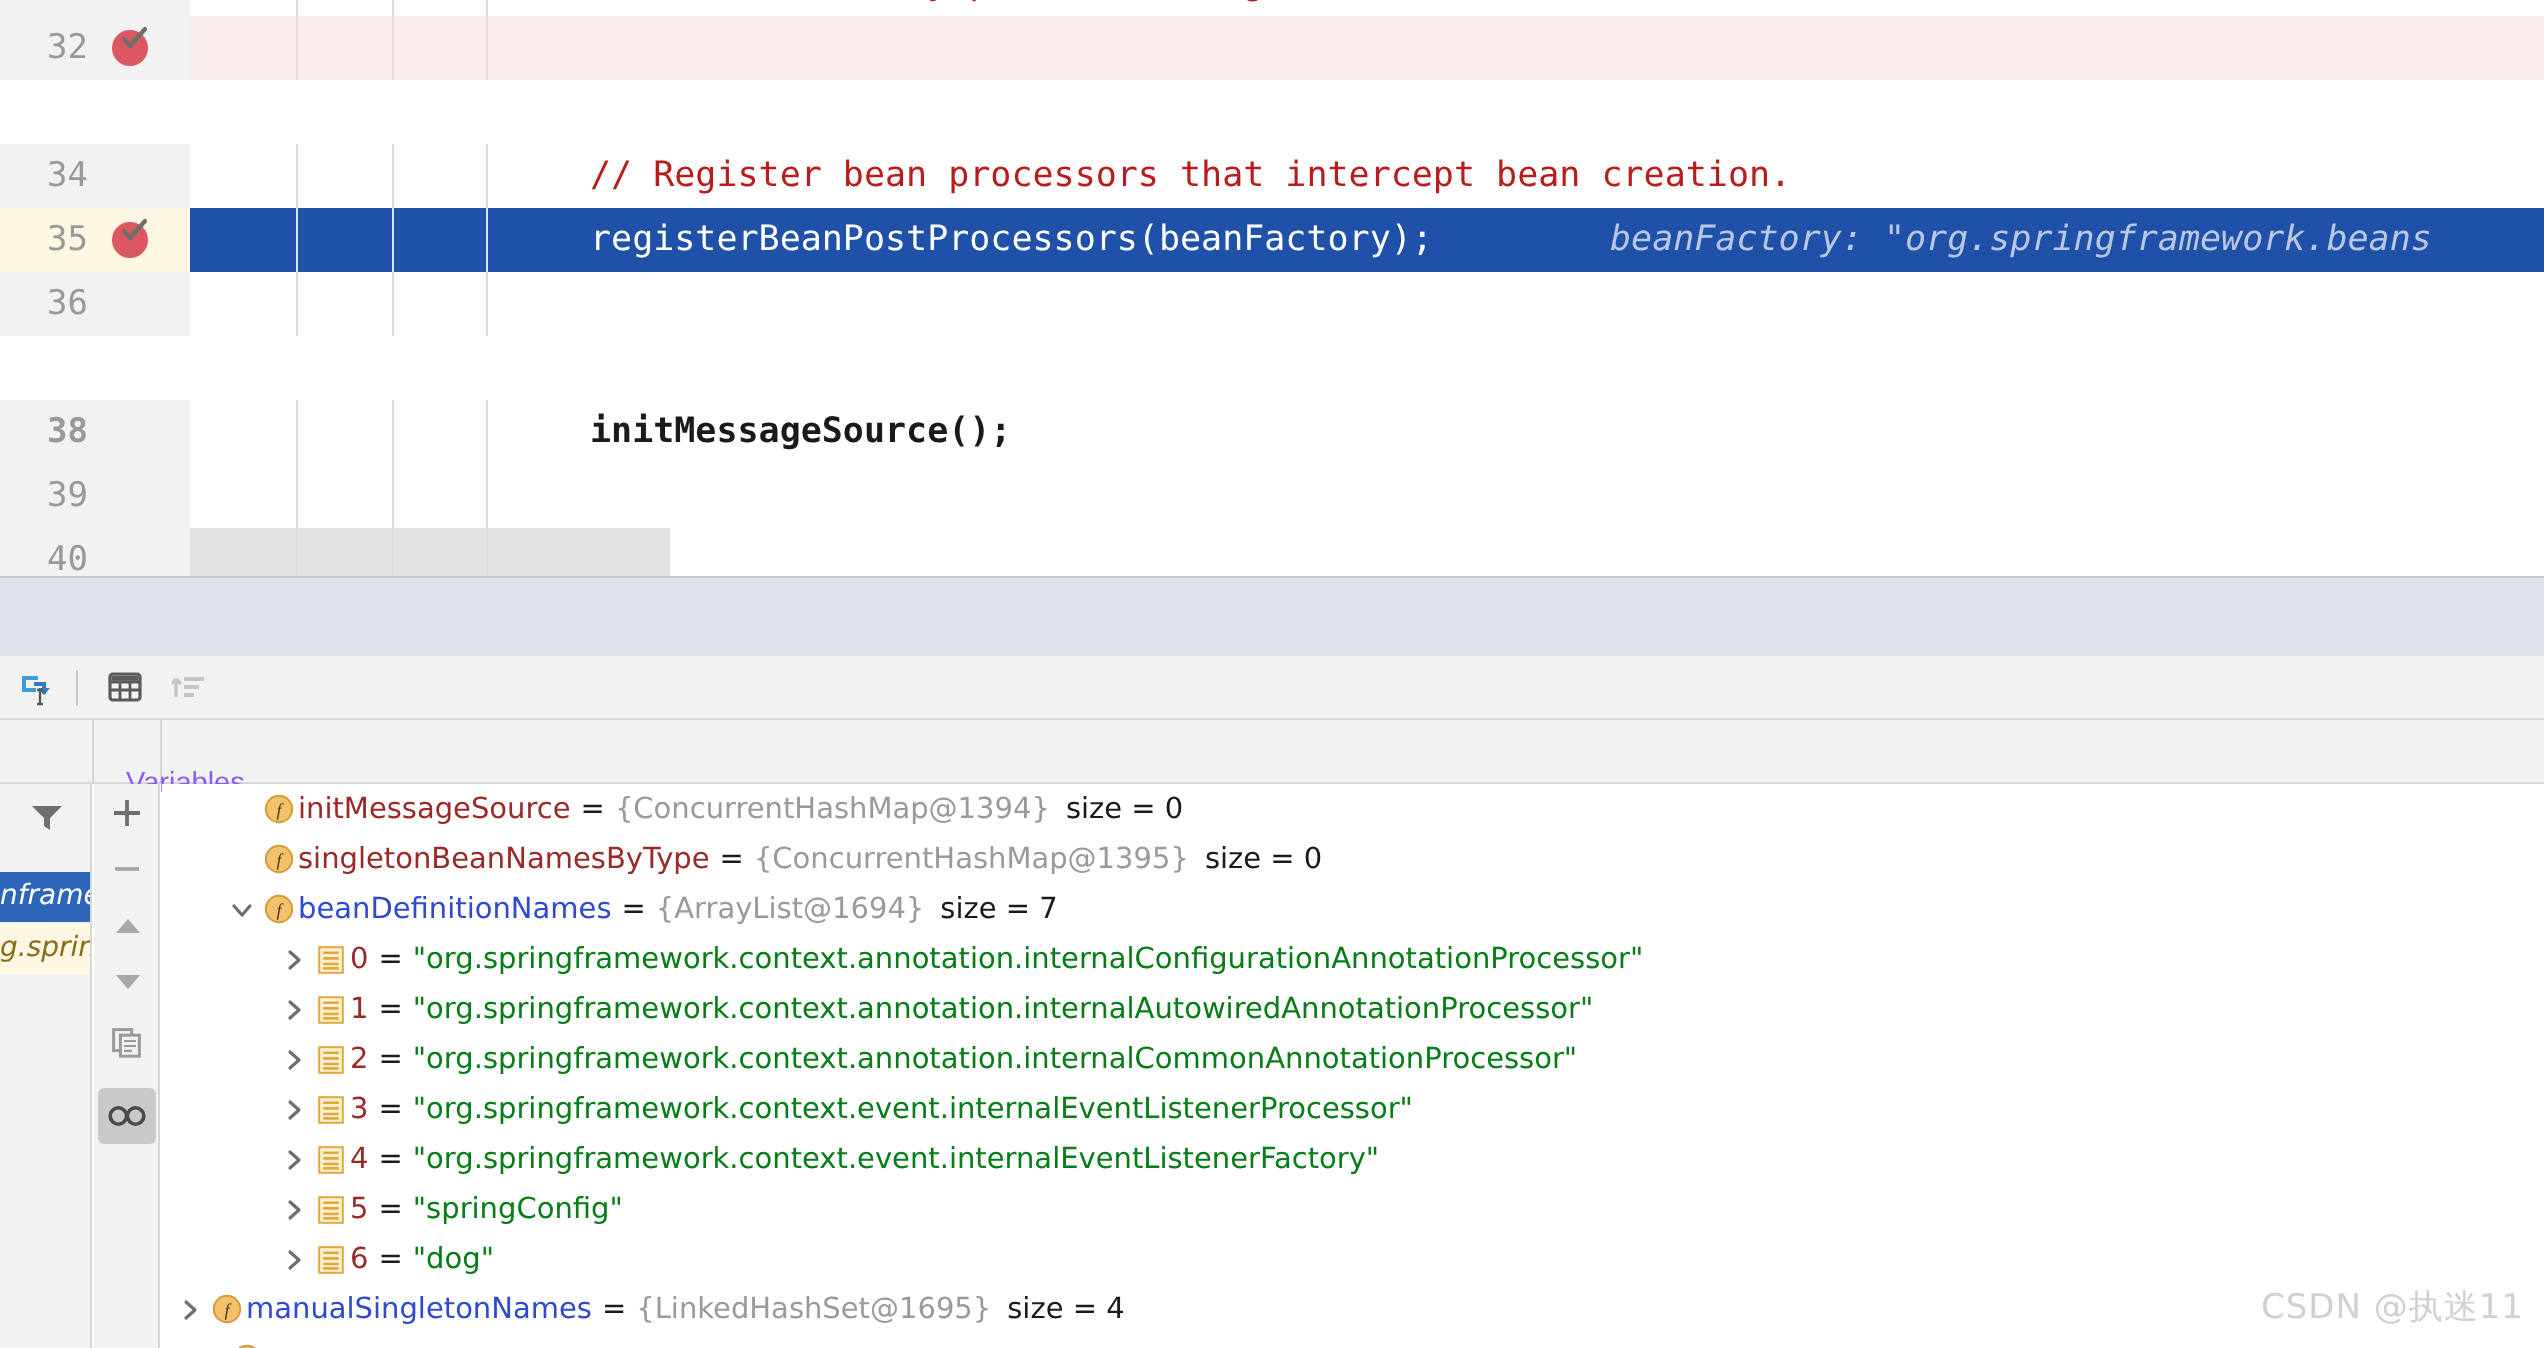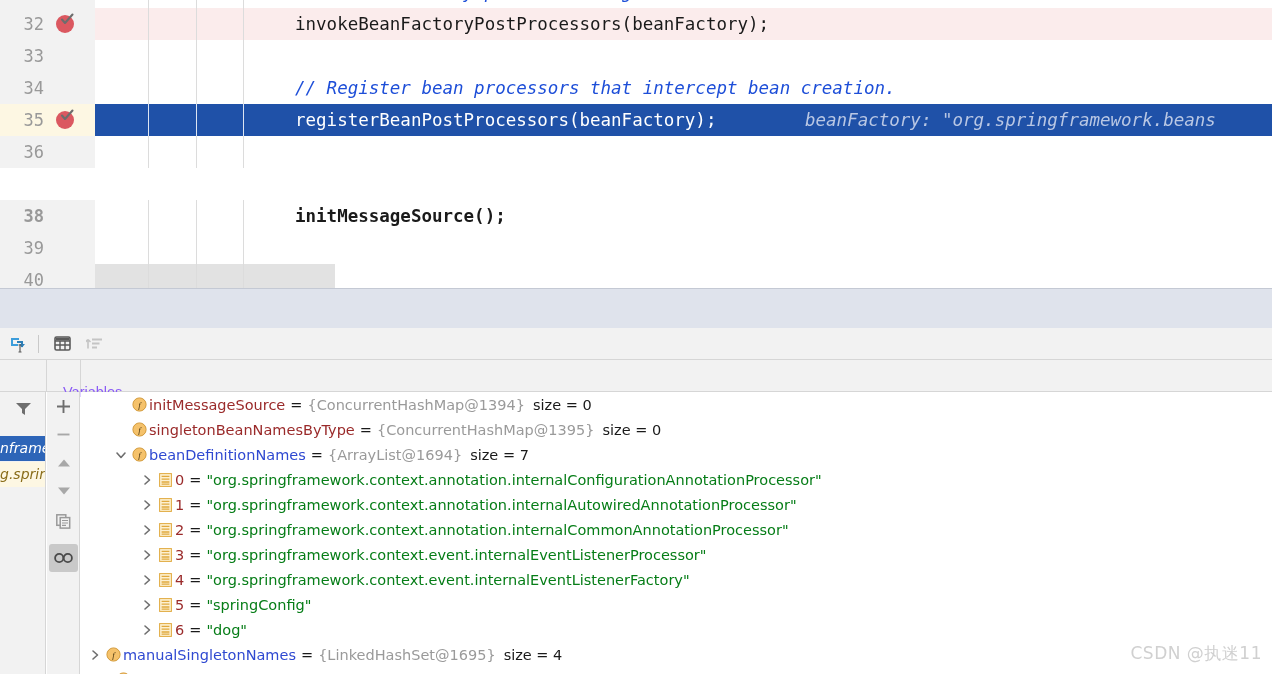--- a/index.html
+++ b/index.html
@@ -49,21 +49,21 @@
     position: absolute; top: 0; width: 1px; height: 32px;
     background: #dcdcdc;
   }
   .iguide.on-blue { background: #ffffff; opacity: .85; }
 
   .code-text {
     position: absolute; top: 0; height: 32px; line-height: 32px;
     font-family: "DejaVu Sans Mono", monospace;
     font-size: 17.5px; white-space: pre;
   }
-  .tok-comment { color: #1d4ed8; font-style: italic; }
+  .tok-comment { color: #b91c1c; }
   .tok-plain   { color: #1a1a1a; }
   .tok-white   { color: #ffffff; }
   .tok-hint    { color: #b9c7e4; font-style: italic; }
 
   
   #divider {
     position: absolute; left: 0; top: 288px; width: 1272px; height: 40px;
     background: #dfe3ec; border-top: 1px solid #c4c9d4;
   }
 
@@ -164,28 +164,20 @@
         <div class="linenum">32</div>
         <div class="bp">
           <svg width="14" height="14" viewBox="0 0 14 14">
             <path d="M2 6.5 L5 10 L12.5 1.5" fill="none" stroke="#6d6d6d" stroke-width="2.1" stroke-linecap="round" stroke-linejoin="round"></path>
           </svg>
         </div>
         <div class="code-bg bg-warn"></div>
         <div class="iguide" style="left: 148px;"></div>
         <div class="iguide" style="left: 196px;"></div>
         <div class="iguide" style="left: 243px;"></div>
-        <div class="code-text tok-plain" style="left: 295px;">invokeBeanFactoryPostProcessors(beanFactory);</div>
-      </div>
-      <div class="code-row" style="top: 40px;">
-        <div class="gutter"></div>
-        <div class="linenum">33</div>
-        <div class="iguide" style="left: 148px;"></div>
-        <div class="iguide" style="left: 196px;"></div>
-        <div class="iguide" style="left: 243px;"></div>
       </div>
       <div class="code-row" style="top: 72px;">
         <div class="gutter"></div>
         <div class="linenum">34</div>
         <div class="iguide" style="left: 148px;"></div>
         <div class="iguide" style="left: 196px;"></div>
         <div class="iguide" style="left: 243px;"></div>
         <div class="code-text tok-comment" style="left: 295px;">// Register bean processors that intercept bean creation.</div>
       </div>
       <div class="code-row" style="top: 104px;">

